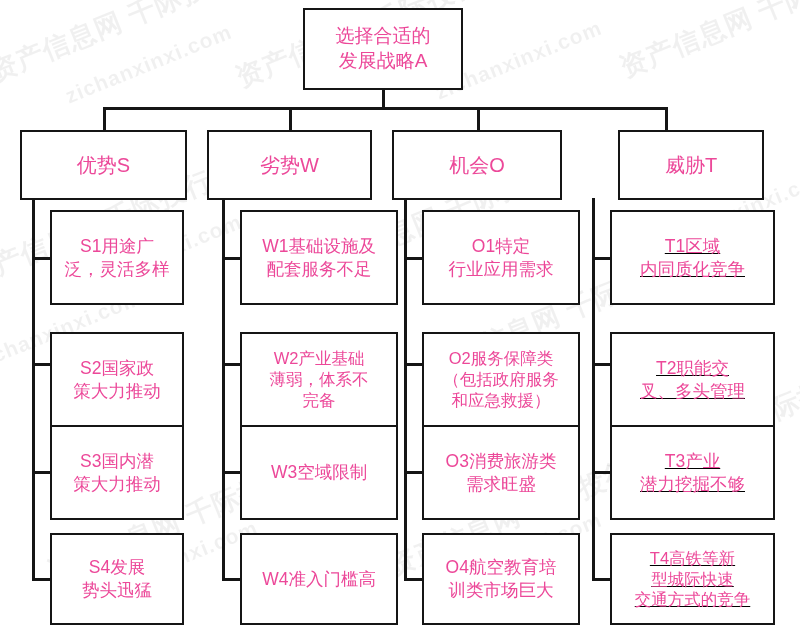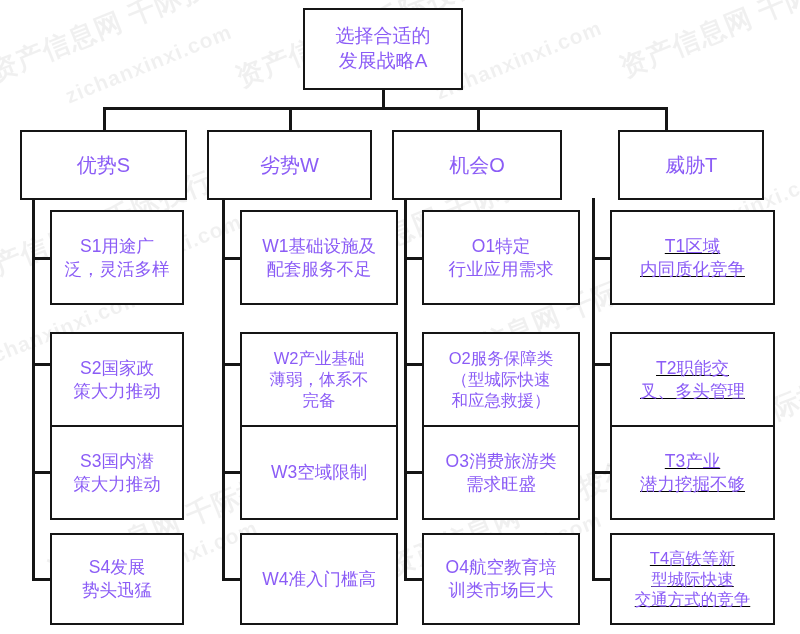--- a/index.html
+++ b/index.html
@@ -36,21 +36,21 @@
     border:2.5px solid #151515;
     display:flex;
     align-items:center;
     justify-content:center;
     text-align:center;
     z-index:5;
   }
   .box .txt{
     display:block;
     line-height:1.30;
-    color:#8b5cf6;
+    color:#ec4899;
     padding:0 4px;
     white-space:pre-line;
     text-align:center;
   }
 
   
   #root-box{left:303px;top:8px;width:160px;height:82px;}
   #root-box .txt{font-size:19px;}
 
   
@@ -190,21 +190,21 @@
   <div class="box item-box col-w row-3">
     <span class="txt">W4准入门槛高</span>
   </div>
 
   <div class="box item-box col-o row-0">
     <span class="txt">O1特定
 行业应用需求</span>
   </div>
   <div class="box item-box col-o row-1 dense">
     <span class="txt">O2服务保障类
-（型城际快速
+（包括政府服务
 和应急救援）</span>
   </div>
   <div class="box item-box col-o row-2">
     <span class="txt">O3消费旅游类
 需求旺盛</span>
   </div>
   <div class="box item-box col-o row-3">
     <span class="txt">O4航空教育培
 训类市场巨大</span>
   </div>

